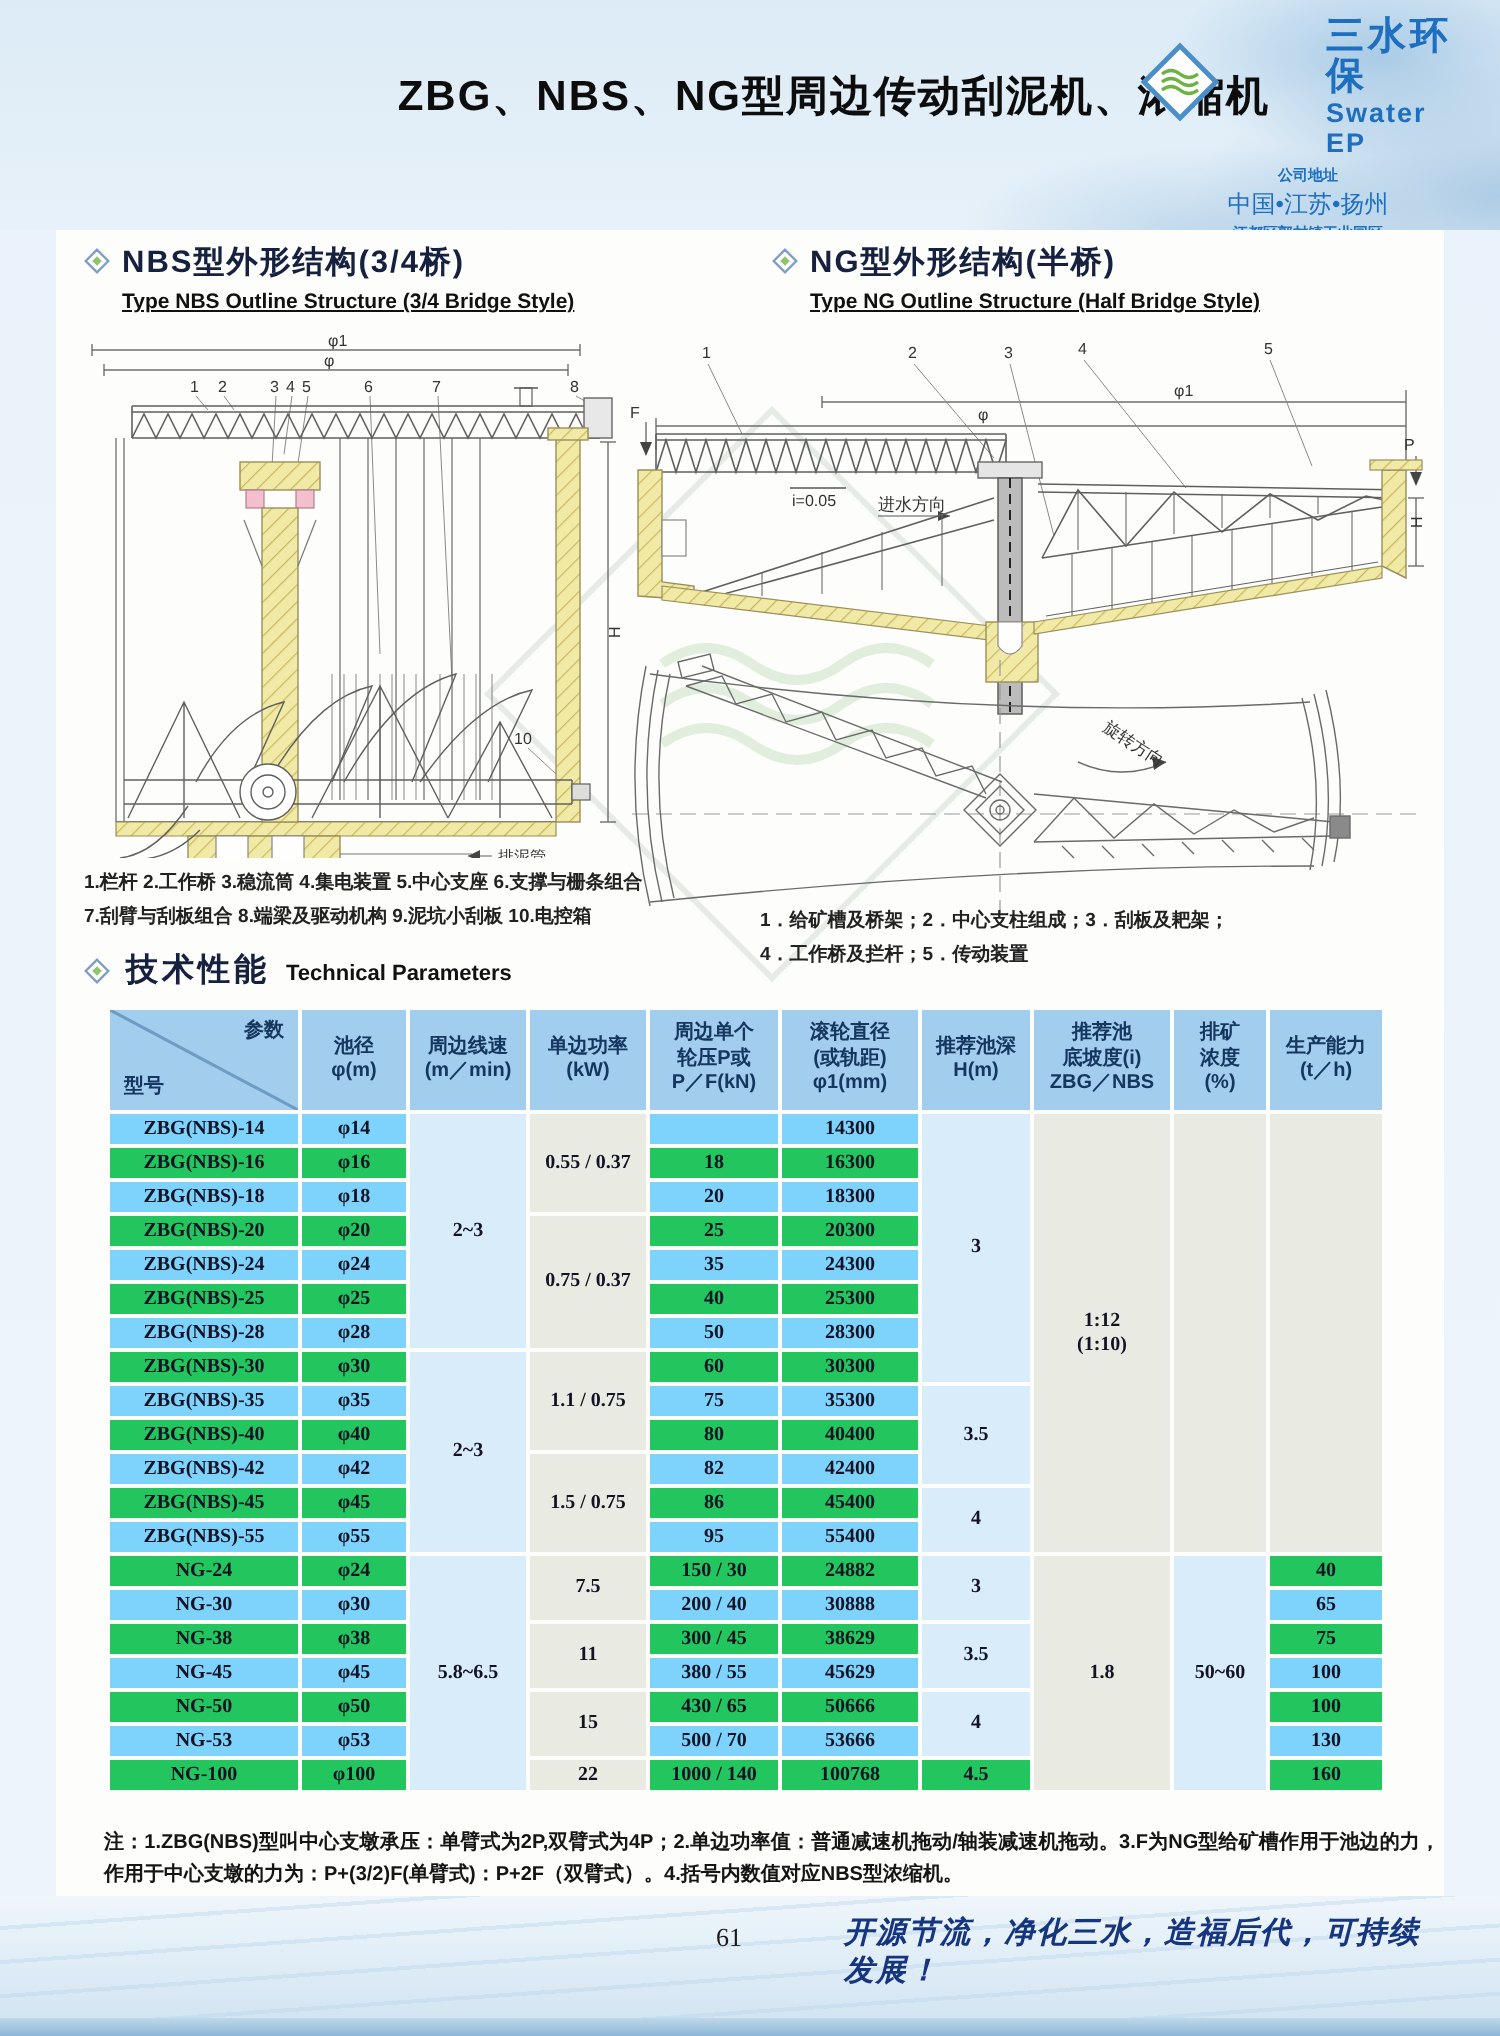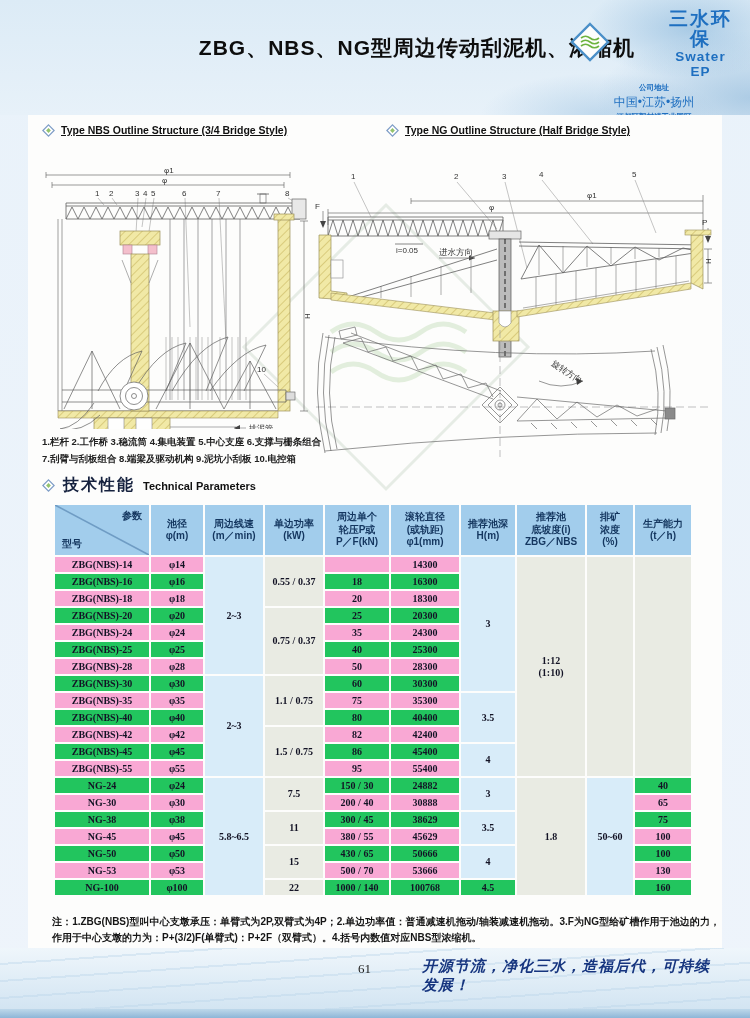--- a/index.html
+++ b/index.html
@@ -19,21 +19,21 @@
   .bottomstrip{position:absolute;left:0;right:0;bottom:0;height:9px;
     background:linear-gradient(180deg,#bed8ea,#8db6d7);}
   .content{position:absolute;left:28px;top:115px;width:694px;height:833px;background:#fdfdfc;}
 
   
   .titleblock{position:absolute;left:115px;top:34px;width:520px;text-align:right;}
   .title-zh{font-size:21px;font-weight:bold;color:#0d0d0d;letter-spacing:1px;}
   .title-en{font-size:11.5px;font-weight:bold;color:#1b1b1b;margin-top:9px;}
   .logo{position:absolute;right:12px;top:9px;width:168px;text-align:center;color:#1e6fc0;}
   .logo-row{display:flex;align-items:center;justify-content:center;gap:5px;}
-  .logo-names{text-align:center;margin-left:48px;}
+  .logo-names{text-align:left;margin-left:48px;}
   .logo-zh{font-size:19px;font-weight:bold;letter-spacing:2px;line-height:1.05;}
   .logo-en{font-size:13.5px;font-weight:bold;letter-spacing:1px;}
   .logo-addr-label{font-size:7.5px;margin-top:4px;font-weight:bold;}
   .logo-addr1{font-size:12px;font-weight:normal;margin-top:1px;}
   .logo-addr2{font-size:7.5px;font-weight:bold;margin-top:1px;}
 
   
   .sec{position:absolute;display:flex;gap:6px;align-items:flex-start;}
   .sec-zh{font-size:15.5px;font-weight:bold;color:#15213e;letter-spacing:1px;}
   .sec-en{font-size:10.5px;font-weight:bold;color:#111;margin-top:3px;text-decoration:underline;}
@@ -45,21 +45,21 @@
   .caption{position:absolute;font-size:9.5px;font-weight:bold;color:#222;line-height:1.8;}
   .watermark{position:absolute;opacity:.4;}
 
   
   .tblwrap{position:absolute;left:25px;top:388px;}
   table{border-collapse:separate;border-spacing:2px;table-layout:fixed;width:640px;}
   th{background:#a2cdec;color:#14365f;font-size:10px;font-weight:bold;
      line-height:1.25;white-space:pre-line;height:46px;padding:0;vertical-align:middle;}
   td{font-family:"Liberation Serif",serif;font-weight:bold;font-size:10px;color:#131325;
      text-align:center;height:15px;padding:0;line-height:1.15;white-space:pre-line;vertical-align:middle;}
-  td.re{background:#f9a8d4;}
+  td.re{background:#7dd3fc;}
   td.ro{background:#22c55e;}
   td.mb{background:#d8ecf9;}
   td.mg{background:#e9ebe3;}
   th.corner{position:relative;}
   .corner-top{position:absolute;top:5px;right:7px;}
   .corner-bottom{position:absolute;bottom:5px;left:7px;}
   .corner-line{position:absolute;inset:0;width:100%;height:100%;}
 
   .notes{position:absolute;left:24px;top:799px;width:668px;font-size:10px;font-weight:bold;
     color:#151515;line-height:1.6;text-align:justify;}
@@ -110,29 +110,31 @@
       <path d="M95,155 q22,-16 45,0 t45,0 t45,0" fill="none" stroke="#bcd8b0" stroke-width="5"></path>
       <path d="M95,175 q22,-16 45,0 t45,0 t45,0" fill="none" stroke="#bcd8b0" stroke-width="5"></path>
     </svg>
 
     <div class="sec" style="left:14px;top:6px;">
       <svg width="13" height="13" viewBox="0 0 12 12" style="margin-top:3px">
         <polygon points="6,0.8 11.2,6 6,11.2 0.8,6" fill="#fff" stroke="#7d9cc6" stroke-width="1.1"></polygon>
         <polygon points="6,3.8 8.2,6 6,8.2 3.8,6" fill="#93c36d"></polygon>
       </svg>
       <div>
+        <div class="sec-zh">NBS型外形结构(3/4桥)</div>
         <div class="sec-en">Type NBS Outline Structure (3/4 Bridge Style)</div>
       </div>
     </div>
     <div class="sec" style="left:358px;top:6px;">
       <svg width="13" height="13" viewBox="0 0 12 12" style="margin-top:3px">
         <polygon points="6,0.8 11.2,6 6,11.2 0.8,6" fill="#fff" stroke="#7d9cc6" stroke-width="1.1"></polygon>
         <polygon points="6,3.8 8.2,6 6,8.2 3.8,6" fill="#93c36d"></polygon>
       </svg>
       <div>
+        <div class="sec-zh">NG型外形结构(半桥)</div>
         <div class="sec-en">Type NG Outline Structure (Half Bridge Style)</div>
       </div>
     </div>
 
     <div class="drawing" style="left:10px;top:50px;">
       <svg width="306" height="264" viewBox="0 0 306 264">
         <defs>
           <pattern id="hatchL" width="6" height="6" patternUnits="userSpaceOnUse" patternTransform="rotate(45)">
             <rect width="6" height="6" fill="#f1e9a6"></rect>
             <line x1="0" y1="0" x2="0" y2="6" stroke="#c9b75f" stroke-width="1.2"></line>
@@ -375,20 +377,24 @@
           </g>
           <polygon points="272,216 265,213 266,220" fill="#444"></polygon>
           <text x="240" y="200" font-size="8.5" transform="rotate(33 240 200)">旋转方向</text>
         </g>
       </svg>
     </div>
 
     <div class="caption" style="left:14px;top:318px;width:340px;">
       <div>1.栏杆 2.工作桥 3.稳流筒 4.集电装置 5.中心支座 6.支撑与栅条组合</div>
       <div>7.刮臂与刮板组合 8.端梁及驱动机构 9.泥坑小刮板 10.电控箱</div>
+    </div>
+    <div class="caption" style="left:352px;top:337px;width:330px;">
+      <div>1．给矿槽及桥架；2．中心支柱组成；3．刮板及耙架；</div>
+      <div>4．工作桥及拦杆；5．传动装置</div>
     </div>
 
     <div class="tech-head" style="left:14px;top:360px;">
       <svg width="13" height="13" viewBox="0 0 12 12" style="align-self:center">
         <polygon points="6,0.8 11.2,6 6,11.2 0.8,6" fill="#fff" stroke="#7d9cc6" stroke-width="1.1"></polygon>
         <polygon points="6,3.8 8.2,6 6,8.2 3.8,6" fill="#93c36d"></polygon>
       </svg>
       <span class="tech-zh">技术性能</span>
       <span class="tech-en">Technical Parameters</span>
     </div>

